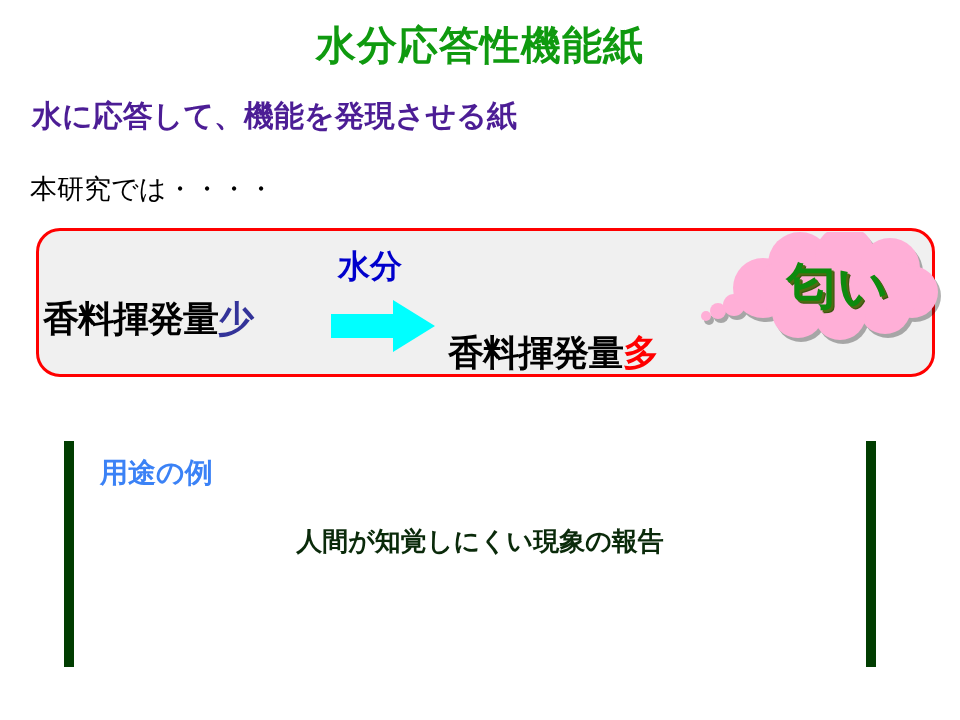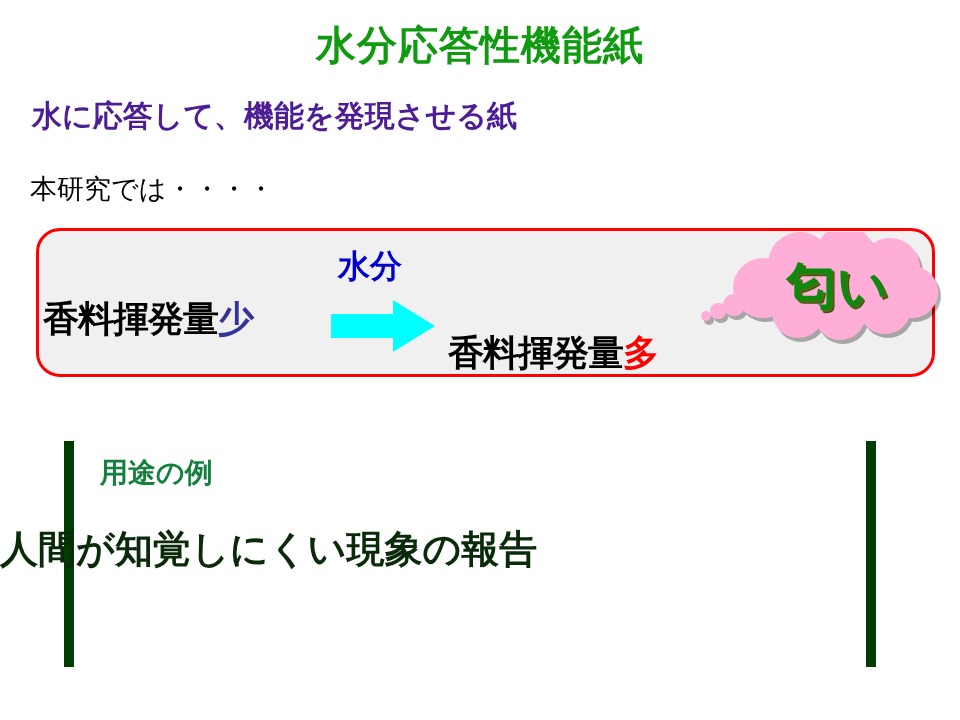--- a/index.html
+++ b/index.html
@@ -144,29 +144,30 @@
   }
   .bar-left  { left: 64px; }
   .bar-right { left: 866px; }
 
   .usecase-label {
     position: absolute;
     left: 100px;
     top: 454px;
     font-size: 28px;
     font-weight: bold;
-    color: #15803d;
+    color: #3b82f6;
     white-space: nowrap;
   }
   .usecase-head {
     position: absolute;
     left: 0;
     top: 524px;
     width: 960px;
-    font-size: 38px;
+    text-align: center;
+    font-size: 26px;
     font-weight: bold;
     color: #0a2a0a;
     white-space: nowrap;
     letter-spacing: 0px;
   }
   .usecase-example {
     position: absolute;
     left: 0;
     top: 607px;
     width: 960px;

